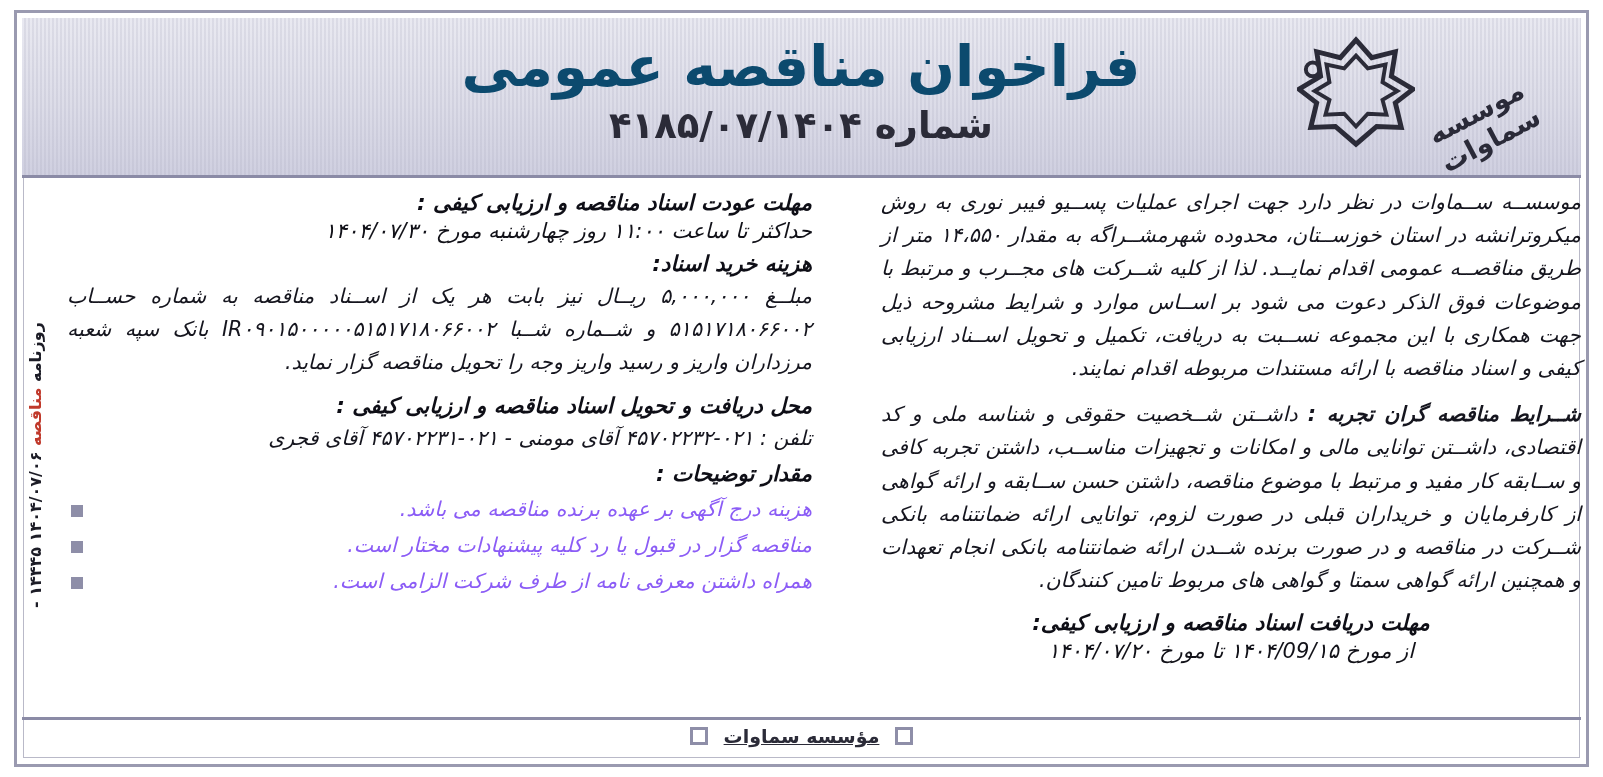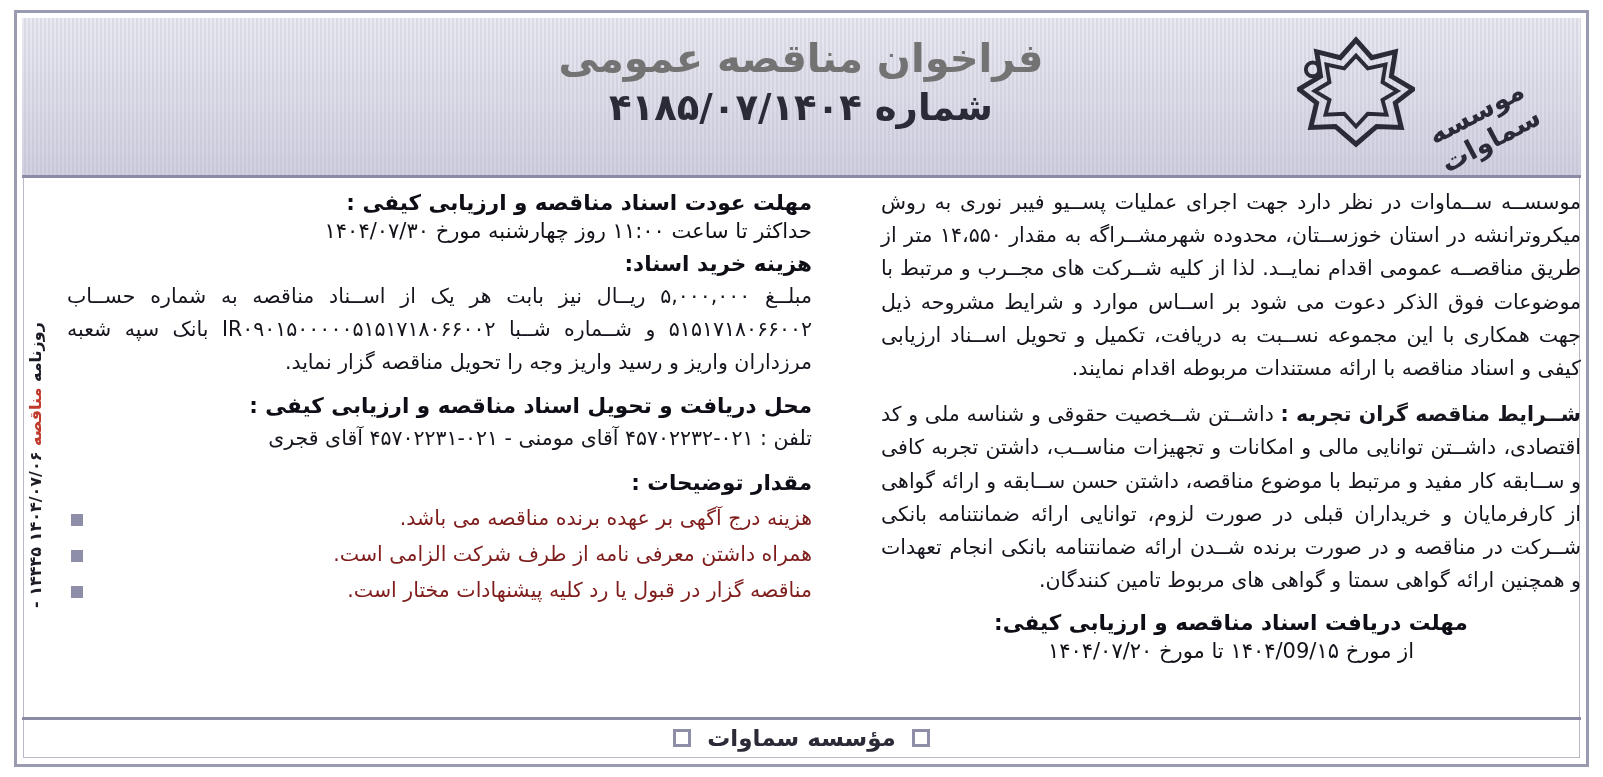--- a/index.html
+++ b/index.html
@@ -75,25 +75,25 @@
     position: absolute;
     right: 430px;
     top: 18px;
     width: 700px;
     text-align: center;
     color: #1b1b28;
     direction: rtl;
   }
   .title-main {
     font-family: "DejaVu Sans", "Liberation Sans", sans-serif;
-    font-size: 40px;
+    font-size: 56px;
     font-weight: bold;
     letter-spacing: -1px;
     line-height: 1.1;
-    color: #737373;
+    color: #0c4a6e;
   }
   .title-number {
     margin-top: 6px;
     font-size: 37px;
     font-weight: bold;
     color: #2b2b38;
     direction: ltr;
     unicode-bidi: embed;
   }
 
@@ -148,20 +148,21 @@
     left: 22px;
     top: 186px;
     width: 1559px;
     height: 530px;
   }
   .col {
     position: absolute;
     top: 0;
     direction: rtl;
     color: #111118;
+    font-style: italic;
   }
   .col-right {
     right: 0;
     width: 700px;
   }
   .col-left {
     left: 45px;
     width: 745px;
   }
   .col p {
@@ -199,21 +200,21 @@
     list-style: none;
     margin: 6px 0 0 0;
     padding: 0;
   }
   .bullets li {
     position: relative;
     font-size: 20.5px;
     line-height: 1.75;
     padding-right: 0;
     padding-left: 34px;
-    color: #7f1d1d;
+    color: #8b5cf6;
   }
   .bullets li .sq {
     position: absolute;
     left: 4px;
     top: 13px;
     width: 12px;
     height: 12px;
     background: #8e8ea8;
     display: inline-block;
   }
@@ -271,23 +272,24 @@
     gap: 16px;
   }
   .footer-sq {
     width: 18px;
     height: 18px;
     border: 3px solid #8e8ea8;
     background: #ffffff;
     box-sizing: border-box;
   }
   .footer-text {
-    font-size: 23px;
+    font-size: 19px;
     font-weight: bold;
     color: #2b2b38;
+    text-decoration: underline;
   }
 </style>
 </head>
 <body>
 
 <div class="page">
 
   <div class="frame">
     <div class="frame-inner"></div>
   </div>
@@ -325,35 +327,35 @@
     </div>
 
     <div class="col col-left">
       <div class="sec-head">مهلت عودت اسناد مناقصه و ارزیابی کیفی :</div>
       <div class="dates-line" style="margin-bottom:8px">حداکثر تا ساعت ۱۱:۰۰ روز چهارشنبه مورخ ۱۴۰۴/۰۷/۳۰</div>
 
       <div class="sec-head">هزینه خرید اسناد:</div>
       <p>مبلــغ ۵,۰۰۰,۰۰۰ ریــال نیز بابت هر یک از اســناد مناقصه به شماره حســاب ۵۱۵۱۷۱۸۰۶۶۰۰۲ و شــماره شــبا IR۰۹۰۱۵۰۰۰۰۰۵۱۵۱۷۱۸۰۶۶۰۰۲ بانک سپه شعبه مرزداران واریز و رسید واریز وجه را تحویل مناقصه گزار نماید.</p>
 
       <div class="sec-head">محل دریافت و تحویل اسناد مناقصه و ارزیابی کیفی :</div>
-      <p style="margin-bottom:15px">تلفن : ۰۲۱-۴۵۷۰۲۲۳۲ آقای مومنی - ۰۲۱-۴۵۷۰۲۲۳۱ آقای قجری</p>
+      <p style="margin-bottom:6px">تلفن : ۰۲۱-۴۵۷۰۲۲۳۲ آقای مومنی - ۰۲۱-۴۵۷۰۲۲۳۱ آقای قجری</p>
 
       <div class="sec-head">مقدار توضیحات :</div>
       <ul class="bullets">
         <li>
           <span class="sq"></span>
           <span>هزینه درج آگهی بر عهده برنده مناقصه می باشد.</span>
         </li>
         <li>
           <span class="sq"></span>
-          <span>همراه داشتن معرفی نامه از طرف شرکت الزامی است.</span>
+          <span>مناقصه گزار در قبول یا رد کلیه پیشنهادات مختار است.</span>
         </li>
         <li>
           <span class="sq"></span>
-          <span>مناقصه گزار در قبول یا رد کلیه پیشنهادات مختار است.</span>
+          <span>همراه داشتن معرفی نامه از طرف شرکت الزامی است.</span>
         </li>
       </ul>
     </div>
   </div>
 
   <div class="side-vertical">
     <div class="side-vertical-inner">
       <span>روزنامه</span>
       <span class="side-red">مناقصه</span>
       <span class="ltr-num">- ۱۴۴۴۵ ۱۴۰۴/۰۷/۰۶</span>

